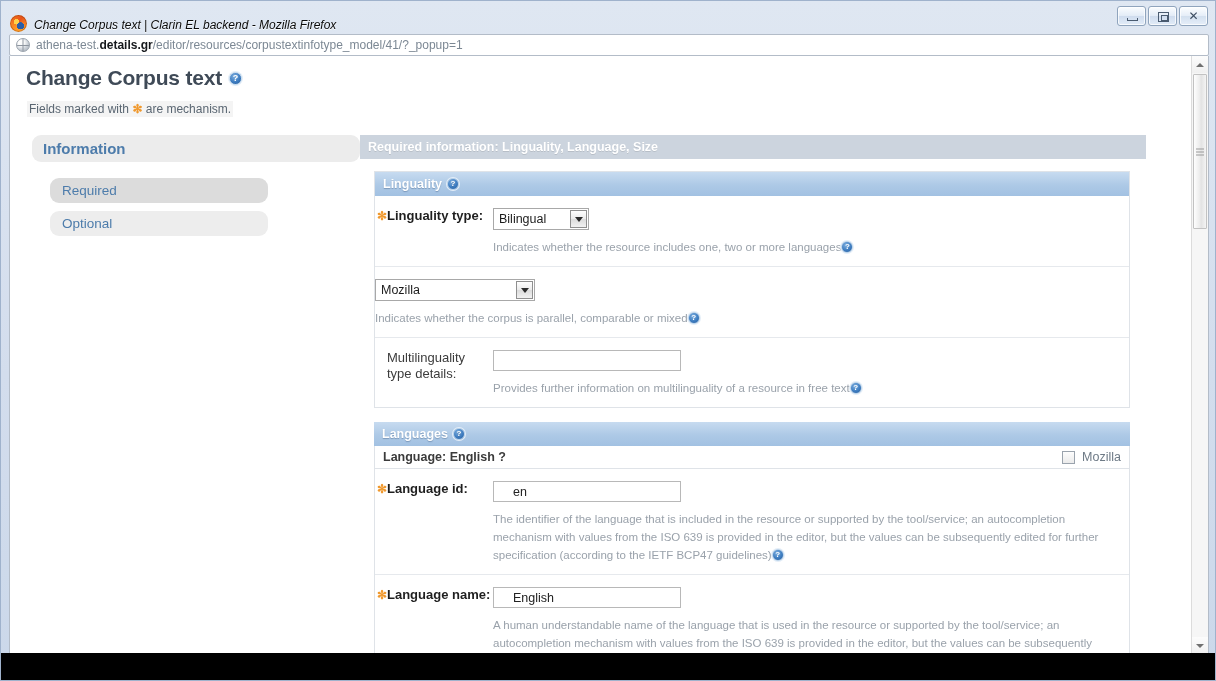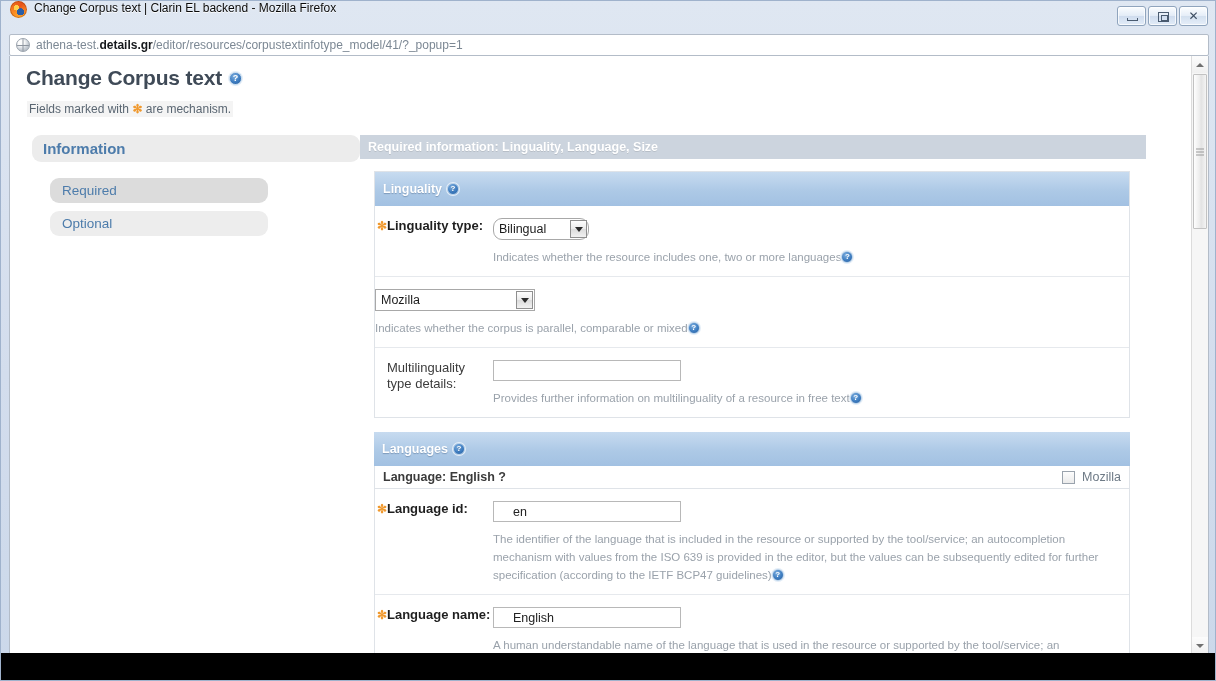--- a/index.html
+++ b/index.html
@@ -17,22 +17,23 @@
     position: absolute;
     left: 0; top: 0;
     width: 1216px; height: 681px;
     background: linear-gradient(180deg, #dfe7f2 0%, #d3dded 55%, #cbd8ea 100%);
     border: 1px solid #9fb2cc;
     overflow: hidden;
   }
   .titlebar {
     position: absolute; left: 0; top: 0;
     width: 100%; height: 31px;
-    display: flex; align-items: flex-start;
+    display: flex; align-items: flex-end;
     padding-left: 9px;
+    font-style: italic;
   }
   .ff-logo {
     width: 17px; height: 17px; flex: 0 0 17px;
     border-radius: 50%;
     background:
       radial-gradient(circle at 62% 64%, #2a5ea8 0 23%, rgba(42,94,168,0) 24%),
       radial-gradient(circle at 38% 40%, #ffd14a 0 18%, rgba(255,209,74,0) 19%),
       conic-gradient(from 200deg at 50% 50%, #ff9b26 0deg, #f06c1d 110deg, #e8541a 190deg, #ff9f2b 300deg, #ff9b26 360deg);
     box-shadow: inset 0 0 0 1px rgba(140,60,10,.45);
     margin-right: 7px;
@@ -226,21 +227,21 @@
     text-shadow: 0 1px 0 rgba(0,0,0,.10);
   }
   .inline-group {
     margin: 12px 0 0 14px;
     width: 756px;
     border: 1px solid #dfe3e8;
     background: #ffffff;
   }
   .group-bar {
     background: linear-gradient(180deg, #c7dbf0 0%, #adc9e6 55%, #a2c1e2 100%);
-    height: 34px; line-height: 22px;
+    height: 24px; line-height: 22px;
     padding-left: 8px;
     color: #ffffff; font-weight: bold; font-size: 12.5px;
     display: flex; align-items: center; gap: 5px;
     text-shadow: 0 1px 1px rgba(40,70,110,.35);
   }
   .group-bar.full {
     margin: 14px 0 0 14px; width: 756px;
   }
   .subhead {
     border-bottom: 1px solid #dfe3e8;
@@ -308,21 +309,21 @@
     width: 17px; height: 18px;
     border: 1px solid #8f8f8f;
     background: linear-gradient(180deg, #fefefe 0%, #ebebeb 50%, #dcdcdc 52%, #f1f1f1 100%);
     display: flex; align-items: center; justify-content: center;
   }
   .sel .arrow-btn i {
     width: 0; height: 0;
     border-left: 4px solid transparent; border-right: 4px solid transparent;
     border-top: 5px solid #2b2b2b;
   }
-  .sel.w96 { width: 96px; border-radius: 9px; }
+  .sel.w96 { width: 96px; }
   .sel.w160 { width: 160px; }
 
   
   .blackbar {
     position: absolute; left: 0; bottom: 0;
     width: 1216px; height: 27px;
     background: #000000;
   }
 </style>
 </head>

